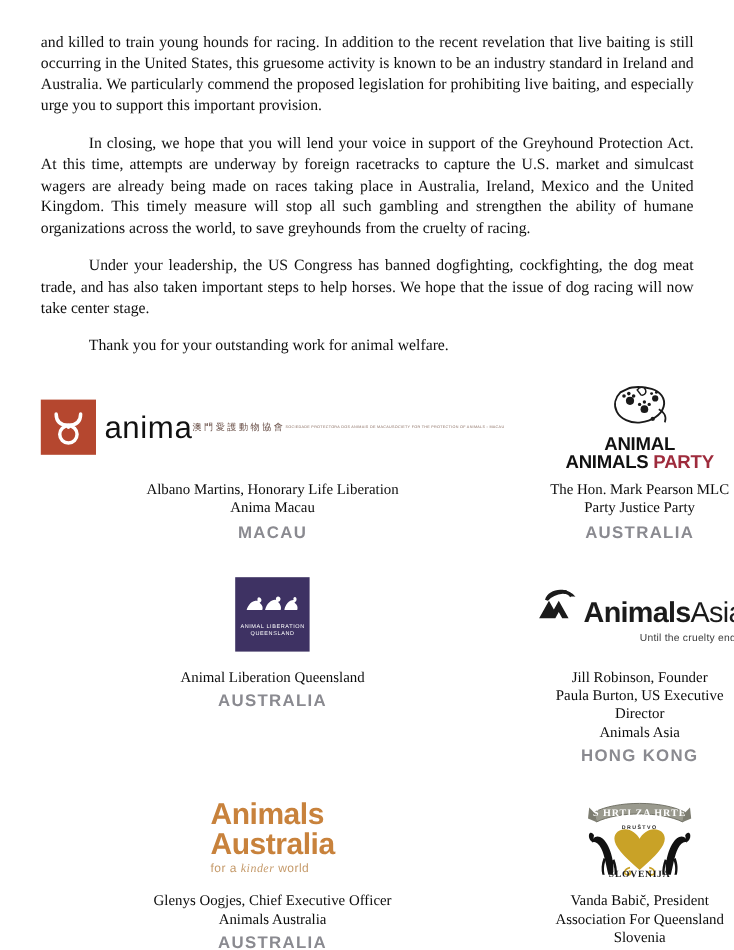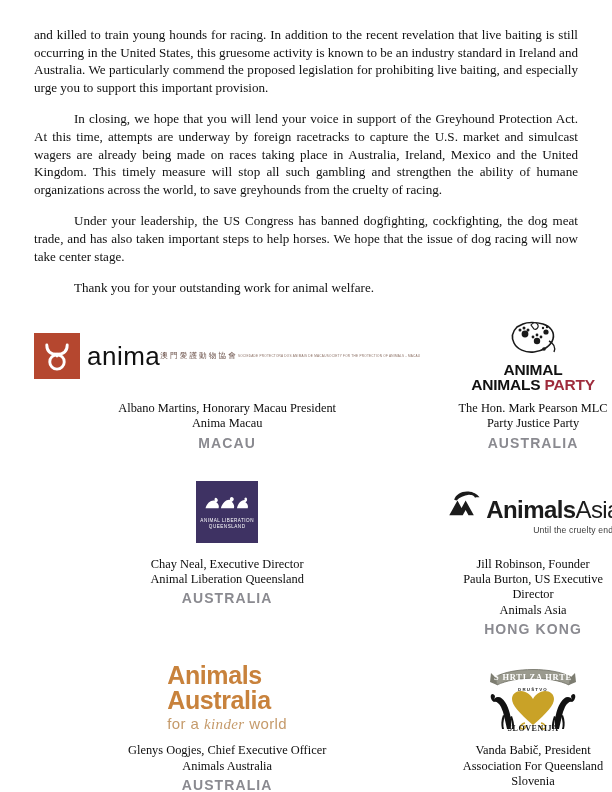--- a/index.html
+++ b/index.html
@@ -166,21 +166,21 @@
   .aus-word {
     font-family: "Liberation Sans", "DejaVu Sans", sans-serif;
     font-weight: bold;
     font-size: 25px;
     line-height: 25px;
     color: #c8823c;
     letter-spacing: -0.4px;
   }
   .aus-tag {
     font-family: "Liberation Sans", "DejaVu Sans", sans-serif;
-    font-size: 15px;
+    font-size: 10px;
     color: #c59a6a;
     letter-spacing: 0.4px;
     margin-top: 2px;
   }
   .aus-tag i { font-family: "Liberation Serif", "DejaVu Serif", serif; font-style: italic; }
 
   
   .logo-slo { position: relative; width: 96px; height: 74px; }
 </style>
 </head>
@@ -211,21 +211,21 @@
           </div>
           <div class="anima-text">
             <div class="anima-word">anima</div>
             <div class="anima-cn">澳門愛護動物協會</div>
             <div class="anima-sub">SOCIEDADE PROTECTORA DOS ANIMAIS DE MACAU</div>
             <div class="anima-sub">SOCIETY FOR THE PROTECTION OF ANIMALS - MACAU</div>
           </div>
         </div>
       </div>
       <div class="sig-lines">
-        <div>Albano Martins, Honorary Macau President</div>
+        <div>Albano Martins, Honorary Life Liberation</div>
         <div>Anima Macau</div>
       </div>
       <div class="country">MACAU</div>
     </div>
 
     <div class="sig-cell">
       <div class="logo-wrap">
         <div class="logo-ajp">
           <div class="ajp-map">
             <svg width="60" height="38" viewBox="0 0 60 38" aria-hidden="true">
@@ -276,21 +276,20 @@
               </g>
             </svg>
           </div>
           <div class="alq-cap">
             <div>ANIMAL LIBERATION</div>
             <div>QUEENSLAND</div>
           </div>
         </div>
       </div>
       <div class="sig-lines">
-        <div>Chay Neal, Executive Director</div>
         <div>Animal Liberation Queensland</div>
       </div>
       <div class="country">AUSTRALIA</div>
     </div>
 
     <div class="sig-cell">
       <div class="logo-wrap">
         <div class="logo-aa">
           <div class="aa-top">
             <div>

